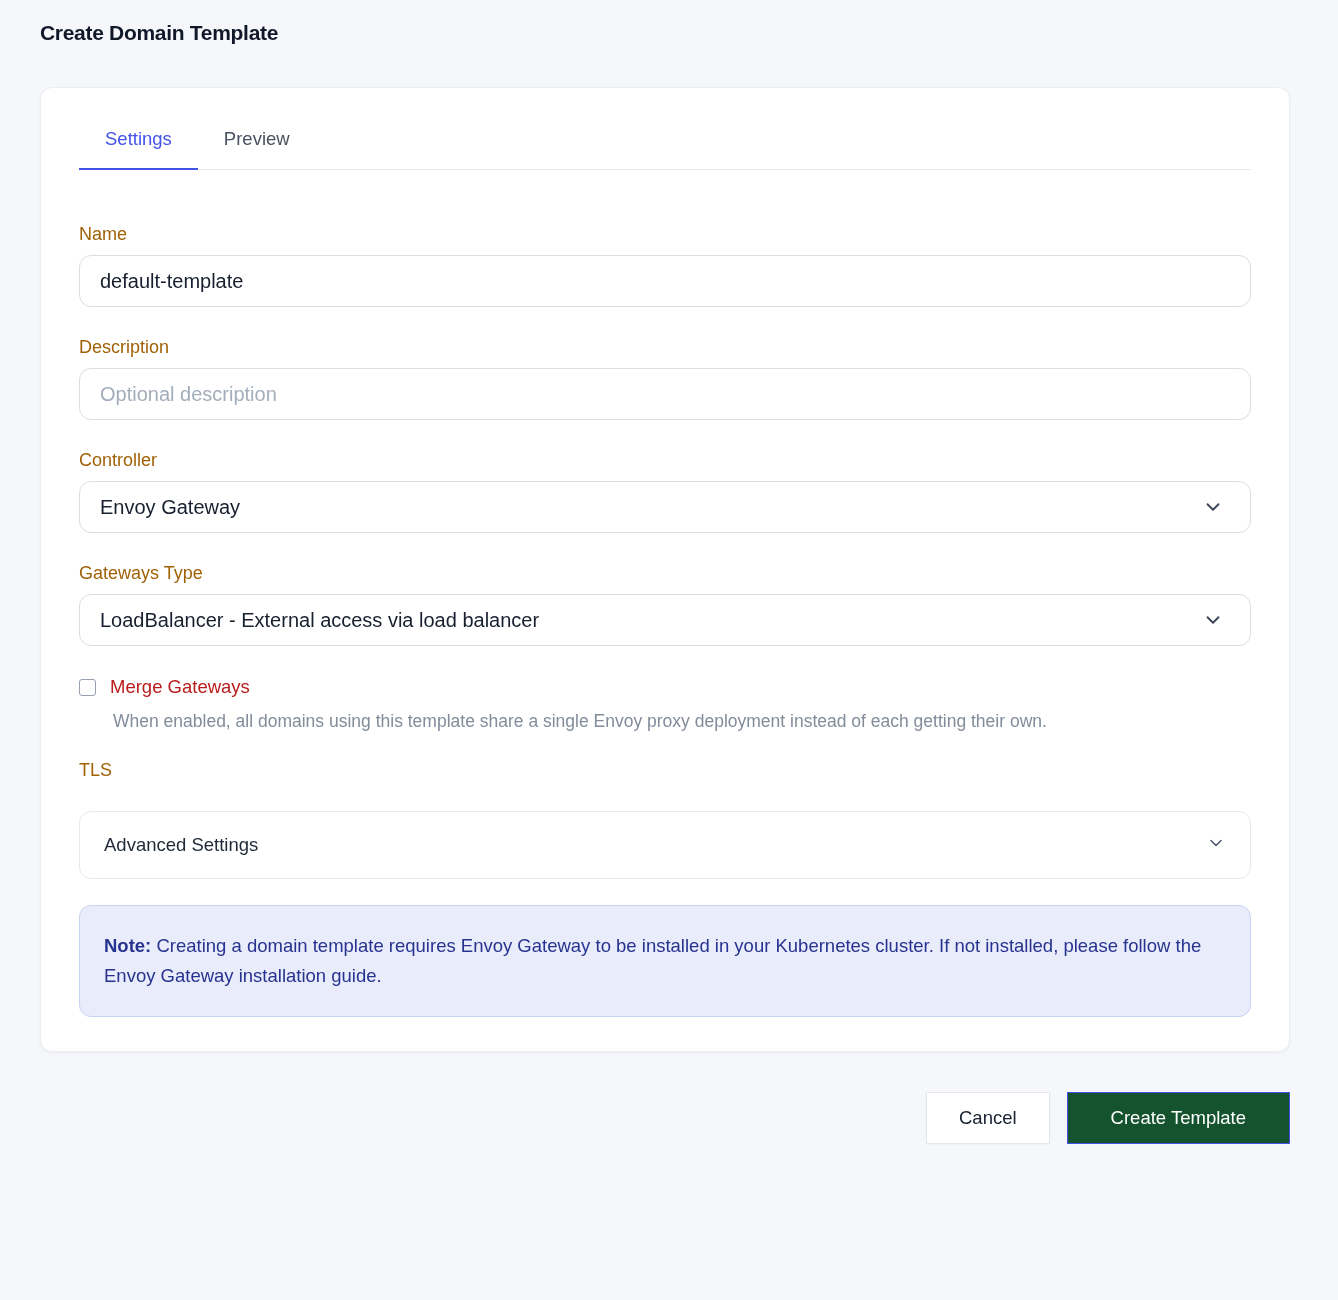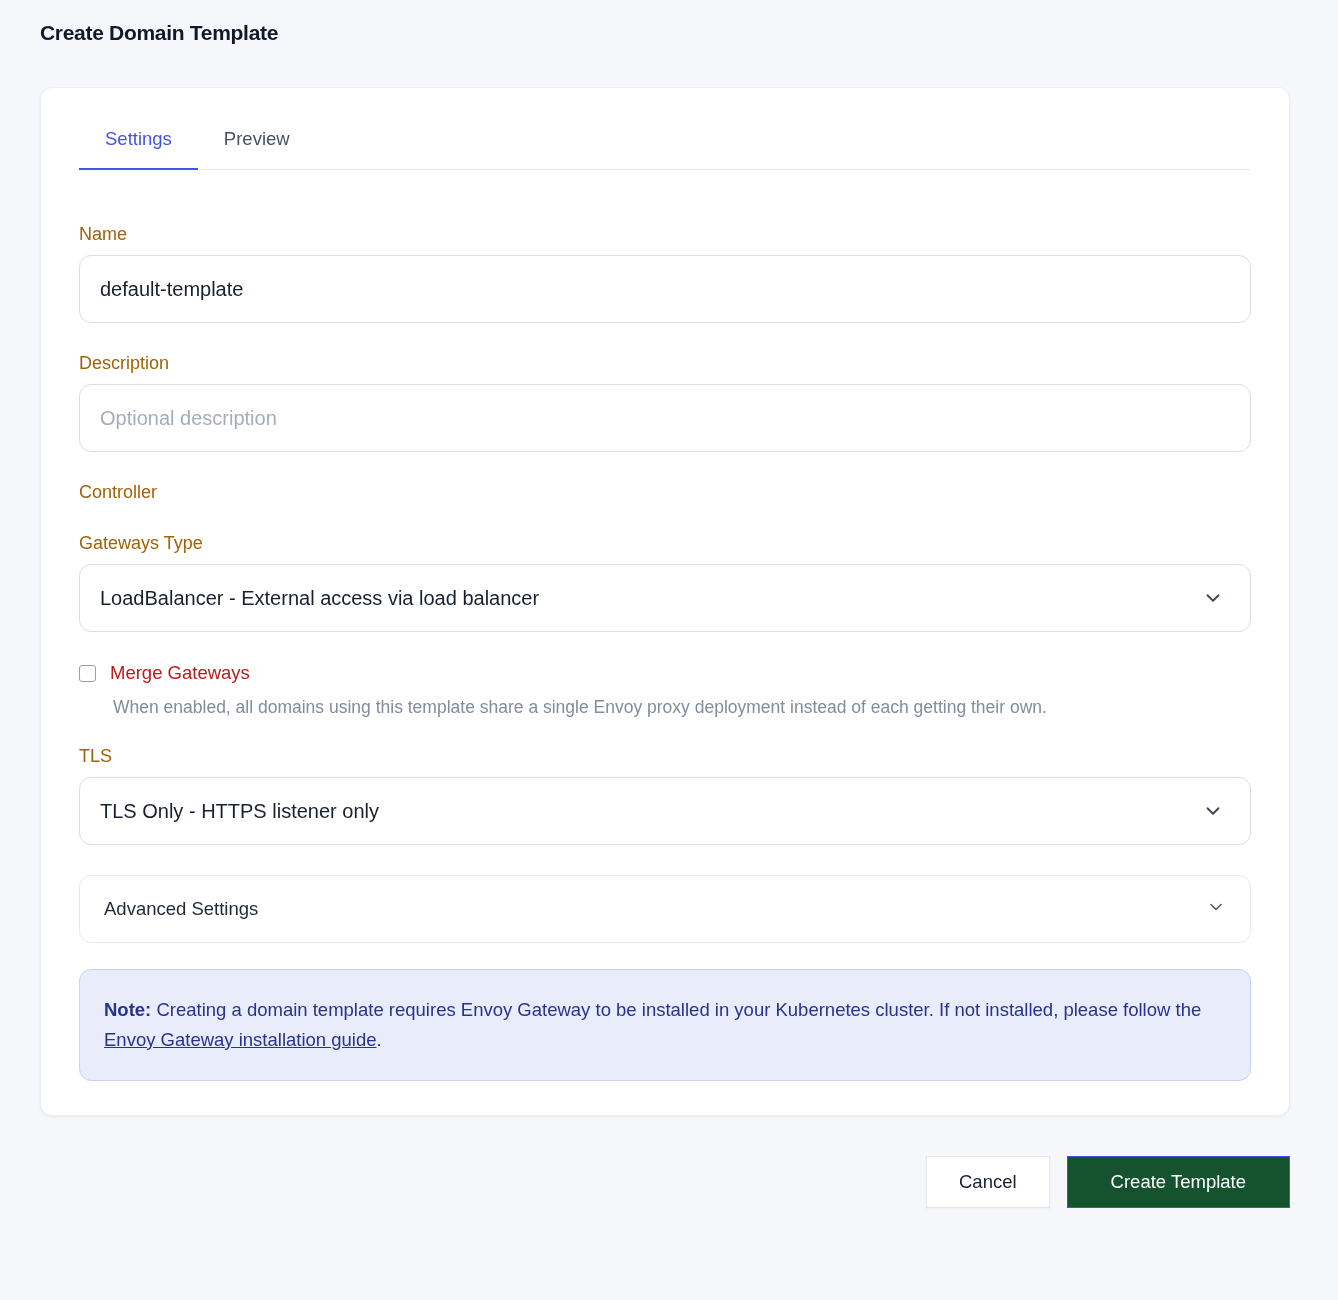--- a/index.html
+++ b/index.html
@@ -48,21 +48,21 @@
   .form { padding-top: 54px; }
   .field { margin-bottom: 30px; }
   .field-label {
     display: block;
     font-size: 18px;
     color: #a16207;
     margin-bottom: 10px;
   }
   .text-input, .select {
     width: 100%;
-    height: 68px;
+    height: 52px;
     background: #ffffff;
     border: 1px solid #d9dde4;
     border-radius: 12px;
     font-size: 20px;
     color: #18202f;
     padding: 0 20px;
     font-family: inherit;
     outline: none;
   }
   .text-input::placeholder { color: #a4adbb; }
@@ -123,21 +123,20 @@
     border: 1px solid #c9d2f3;
     border-radius: 12px;
     padding: 25px 24px;
     font-size: 18.5px;
     line-height: 30px;
     color: #27338e;
   }
   .note b { font-weight: 700; }
   .note a {
     color: #27338e;
-    text-decoration: underline;
     cursor: pointer;
   }
   
   .footer {
     display: flex;
     justify-content: flex-end;
     align-items: center;
     gap: 17px;
     margin: 40px 48px 0 0;
   }
@@ -185,20 +184,28 @@
       <input class="text-input" type="text" value="default-template" style="">
     </div>
 
     <div class="field">
       <label class="field-label">Description</label>
       <input class="text-input" type="text" placeholder="Optional description" style="">
     </div>
 
     <div class="field">
       <label class="field-label">Controller</label>
+      <div class="select">
+        <span>Envoy Gateway</span>
+        <span class="chev">
+          <svg width="22" height="22" viewBox="0 0 24 24" fill="none" stroke="#3a4557" stroke-width="2" stroke-linecap="round" stroke-linejoin="round">
+              <polyline points="6 9 12 15 18 9"></polyline>
+            </svg>
+        </span>
+      </div>
     </div>
 
     <div class="field">
       <label class="field-label">Gateways Type</label>
       <div class="select">
         <span>LoadBalancer - External access via load balancer</span>
         <span class="chev">
           <svg width="22" height="22" viewBox="0 0 24 24" fill="none" stroke="#3a4557" stroke-width="2" stroke-linecap="round" stroke-linejoin="round">
               <polyline points="6 9 12 15 18 9"></polyline>
             </svg>
@@ -209,28 +216,20 @@
     <div class="check-group">
       <div class="check-row">
         <input class="checkbox" type="checkbox" style="">
         <span class="check-label">Merge Gateways</span>
       </div>
       <div class="check-help">When enabled, all domains using this template share a single Envoy proxy deployment instead of each getting their own.</div>
     </div>
 
     <div class="field">
       <label class="field-label">TLS</label>
-      <div class="select">
-        <span>TLS Only - HTTPS listener only</span>
-        <span class="chev">
-          <svg width="22" height="22" viewBox="0 0 24 24" fill="none" stroke="#3a4557" stroke-width="2" stroke-linecap="round" stroke-linejoin="round">
-              <polyline points="6 9 12 15 18 9"></polyline>
-            </svg>
-        </span>
-      </div>
     </div>
 
     <div class="advanced">
       <span class="advanced-label">Advanced Settings</span>
       <span class="chev">
         <svg width="20" height="20" viewBox="0 0 24 24" fill="none" stroke="#4a5568" stroke-width="1.8" stroke-linecap="round" stroke-linejoin="round">
             <polyline points="6 9 12 15 18 9"></polyline>
           </svg>
       </span>
     </div>

